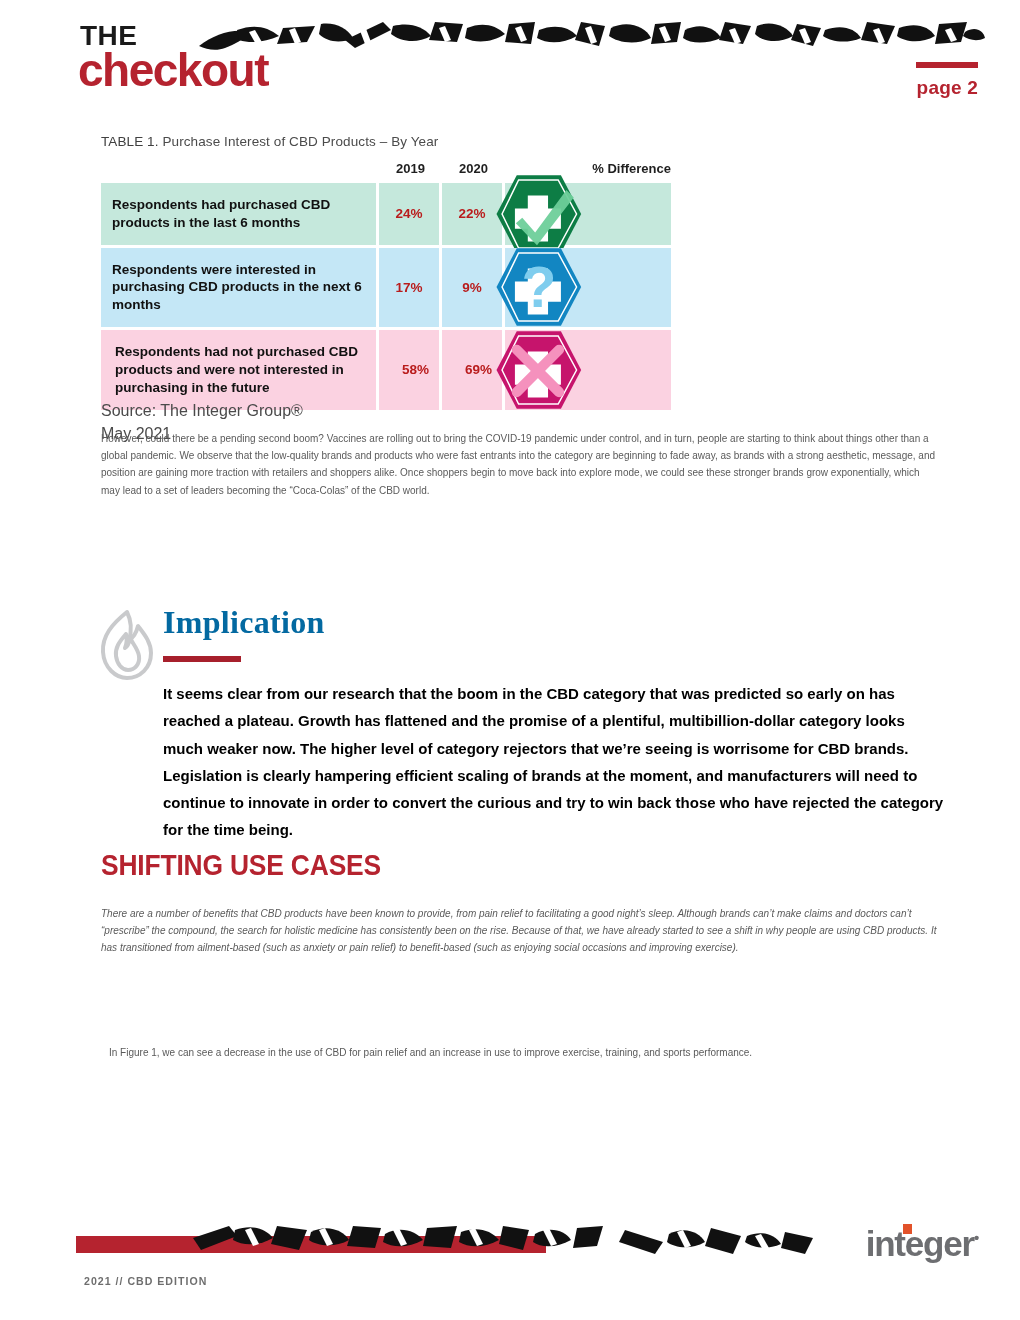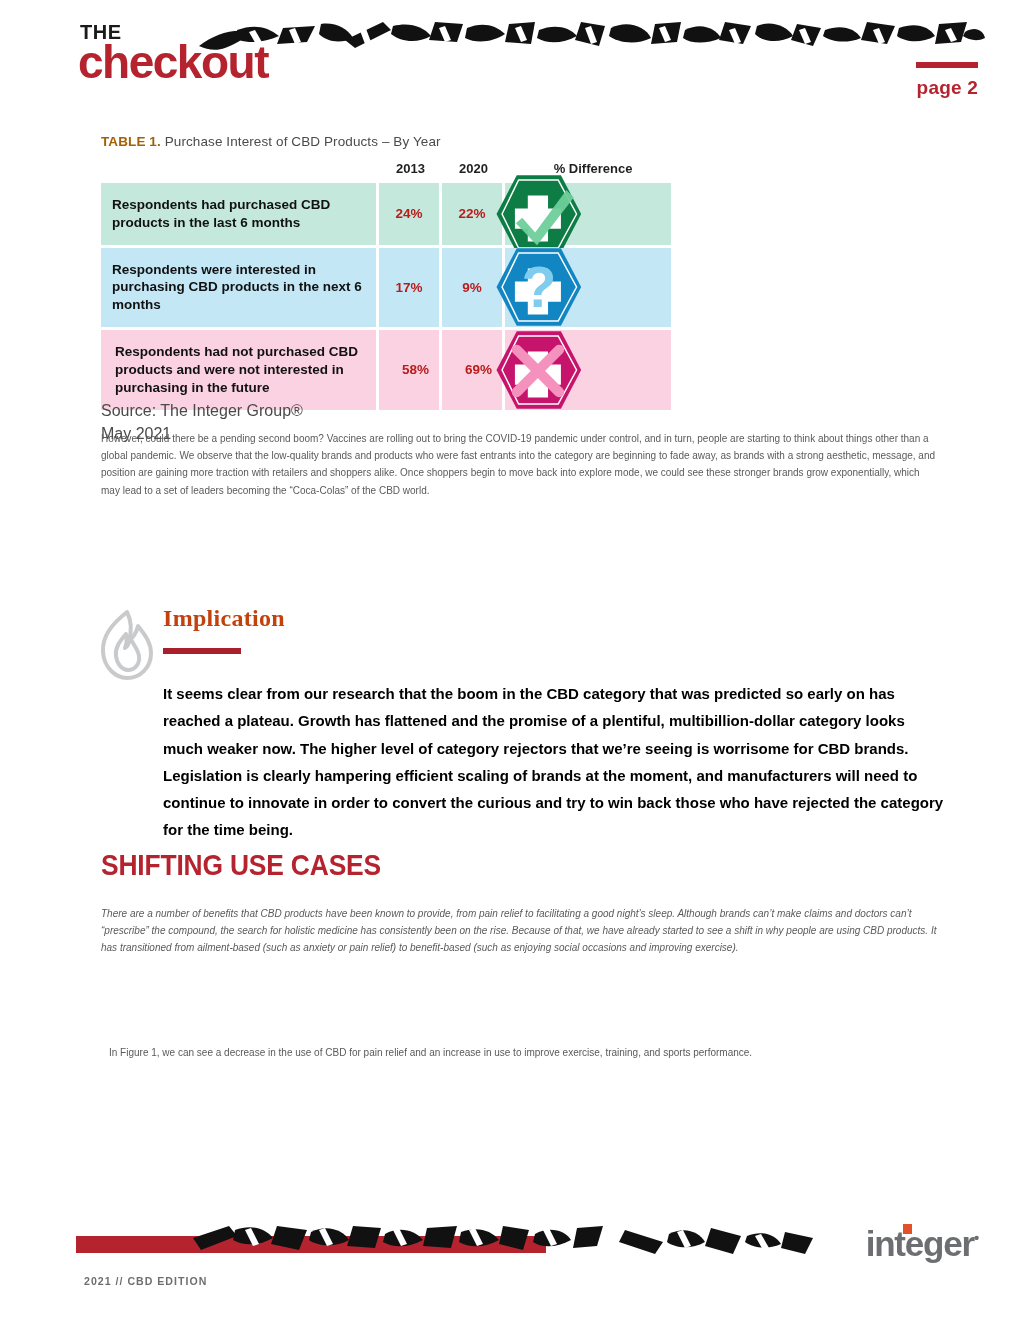--- a/index.html
+++ b/index.html
@@ -25,21 +25,21 @@
   }
   .logo-block {
     position: absolute;
     left: 78px;
     top: 22px;
     width: 220px;
   }
   .logo-the {
     font-family: "Liberation Sans", sans-serif;
     font-weight: bold;
-    font-size: 20px;
+    font-size: 28px;
     letter-spacing: 0.5px;
     color: #1a1a1a;
     line-height: 1;
     margin-left: 2px;
   }
   .logo-checkout {
     font-family: "Liberation Sans", sans-serif;
     font-weight: bold;
     font-size: 46px;
     letter-spacing: -1.5px;
@@ -83,22 +83,22 @@
     width: 620px;
   }
   .table-caption {
     font-size: 13.5px;
     color: #3f3f3f;
     font-weight: bold;
     margin-bottom: 9px;
     letter-spacing: 0.1px;
   }
   .table-caption .tbl-num {
-    color: #a16207;
-    font-weight: bold;
+    color: #404040;
+    font-weight: normal;
   }
   .table-caption .tbl-title {
     color: #4b4b4b;
     font-weight: normal;
   }
   table.data {
     border-collapse: separate;
     border-spacing: 0 3px;
     width: 560px;
     table-layout: fixed;
@@ -107,21 +107,21 @@
     font-size: 13px;
     font-weight: bold;
     color: #1f1f1f;
     text-align: center;
     padding: 0 0 4px 0;
     background: #ffffff;
   }
   table.data th.lbl { width: 278px; }
   table.data th.y1  { width: 63px; }
   table.data th.y2  { width: 63px; }
-  table.data th.dif { width: 156px; text-align: center; padding-left: 10px;}
+  table.data th.dif { width: 156px; text-align: right; padding-left: 10px;}
   table.data td {
     vertical-align: middle;
     font-size: 13.5px;
   }
   td.label {
     font-weight: bold;
     color: #111111;
     padding: 13px 8px 13px 11px;
     line-height: 1.32;
     font-size: 13px;
@@ -191,23 +191,23 @@
     width: 62px;
     height: 72px;
   }
   .impl-head {
     position: absolute;
     left: 70px;
     top: 6px;
   }
   .impl-title {
     font-family: "Liberation Serif", serif;
-    font-size: 24px;
-    font-weight: bold;
-    color: #c2410c;
+    font-size: 32px;
+    font-weight: bold;
+    color: #0369a1;
     letter-spacing: 0.3px;
     line-height: 1;
   }
   .impl-rule {
     width: 78px;
     height: 6px;
     background: #a7202c;
     margin-top: 18px;
   }
   .impl-body {
@@ -347,21 +347,21 @@
 <div class="table-wrap">
   <div class="table-caption">
     <span class="tbl-num">TABLE 1.</span>
     <span class="tbl-title">Purchase Interest of CBD Products – By Year</span>
   </div>
 
   <table class="data">
     <thead>
       <tr>
         <th class="lbl"></th>
-        <th class="y1">2013</th>
+        <th class="y1">2019</th>
         <th class="y2">2020</th>
         <th class="dif">% Difference</th>
       </tr>
     </thead>
     <tbody>
       <tr class="row-green">
         <td class="label">Respondents had purchased CBD products in the last 6 months</td>
         <td class="num">24%</td>
         <td class="num">22%</td>
         <td class="diff">

